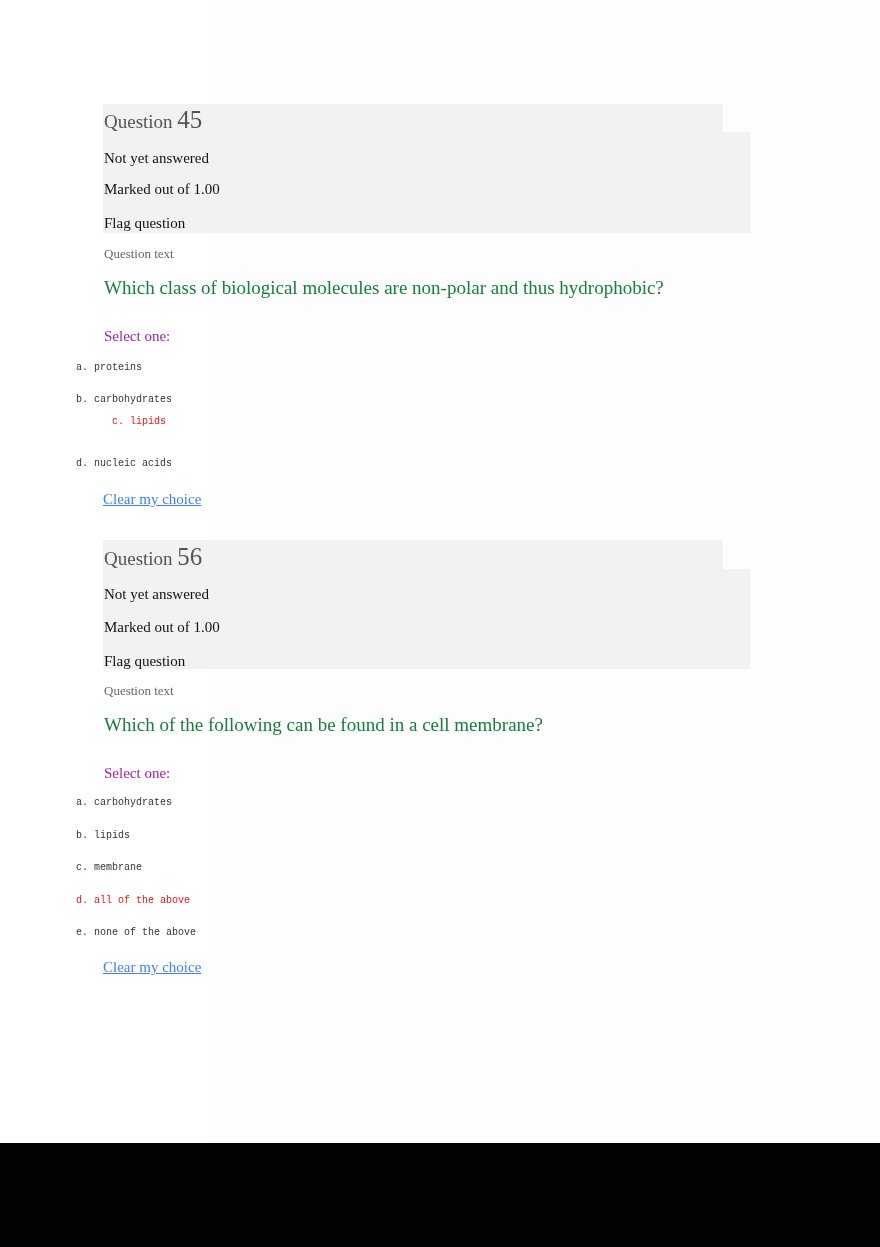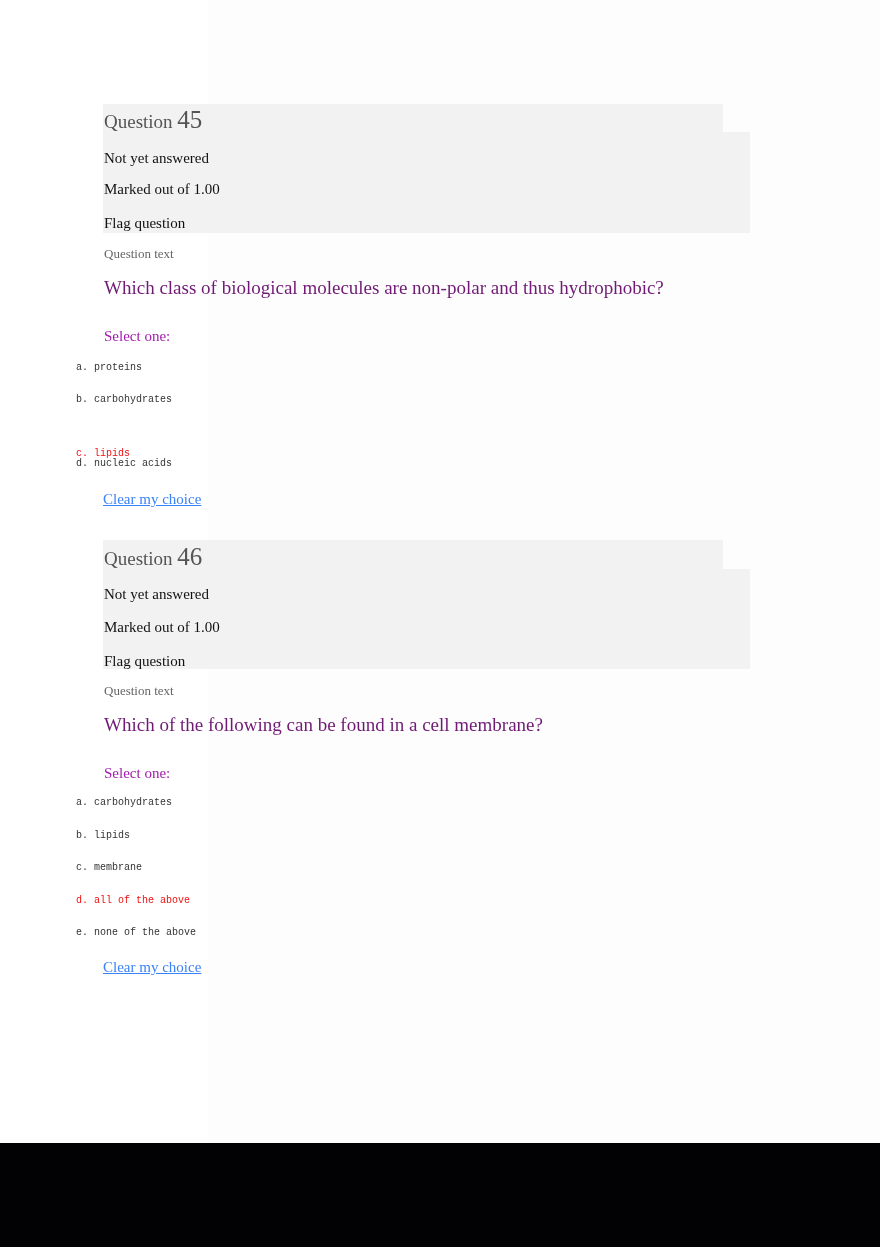--- a/index.html
+++ b/index.html
@@ -12,21 +12,21 @@
     .page-right { position: absolute; left: 208px; top: 0; width: 672px; height: 1143px; background: #fdfdfd; }
     .bottom-bar { position: absolute; left: 0; top: 1143px; width: 880px; height: 104px; background: #020104; }
 
     .q { position: absolute; left: 0; width: 880px; }
     .info-top { position: absolute; left: 103px; width: 620px; height: 30px; background: #f2f2f2; }
     .info-bot { position: absolute; left: 103px; width: 647px; background: #f2f2f2; }
     .qno { position: absolute; left: 104px; color: #555555; font-size: 19px; white-space: nowrap; }
     .qno .num { font-size: 25px; }
     .meta { position: absolute; left: 104px; color: #111111; font-size: 15px; white-space: nowrap; }
     .qtext-label { position: absolute; left: 104px; color: #666666; font-size: 13px; white-space: nowrap; }
-    .qtext { position: absolute; left: 104px; color: #701a75; font-size: 19px; white-space: nowrap; }
+    .qtext { position: absolute; left: 104px; color: #15803d; font-size: 19px; white-space: nowrap; }
     .select-one { position: absolute; left: 104px; color: #a21caf; font-size: 15px; white-space: nowrap; }
     .opt { position: absolute; left: 76px; color: #333333; font-size: 10px; white-space: nowrap; cursor: pointer; font-family: Liberation Mono, monospace; }
     .opt.correct { color: #ee1111; }
     .clear { position: absolute; left: 103px; color: #3b82f6; font-size: 15px; text-decoration: underline; white-space: nowrap; cursor: pointer; }
   </style>
 </head>
 <body>
 
 <div class="page"></div>
 <div class="page-right"></div>
@@ -39,31 +39,31 @@
     <span class="num">45</span>
   </div>
   <div class="meta" style="top:150px;">Not yet answered</div>
   <div class="meta" style="top:181px;">Marked out of 1.00</div>
   <div class="meta" style="top:215px; cursor:pointer;">Flag question</div>
   <div class="qtext-label" style="top:246px;">Question text</div>
   <div class="qtext" style="top:277px;">Which class of biological molecules are non-polar and thus hydrophobic?</div>
   <div class="select-one" style="top:328px;">Select one:</div>
   <div class="opt" style="top:362px;">a. proteins</div>
   <div class="opt" style="top:394px;">b. carbohydrates</div>
-  <div class="opt correct" style="top:448px;">c. lipids</div>
+  <div class="opt correct" style="top:416px;margin-left:36px;">c. lipids</div>
   <div class="opt" style="top:458px;">d. nucleic acids</div>
   <div class="clear" style="top:491px;">Clear my choice</div>
 </div>
 
 <div class="q" style="top:0;">
   <div class="info-top" style="top:540px;"></div>
   <div class="info-bot" style="top:569px; height:100px;"></div>
   <div class="qno" style="top:543px;">
     <span>Question</span>
-    <span class="num">46</span>
+    <span class="num">56</span>
   </div>
   <div class="meta" style="top:586px;">Not yet answered</div>
   <div class="meta" style="top:619px;">Marked out of 1.00</div>
   <div class="meta" style="top:653px; cursor:pointer;">Flag question</div>
   <div class="qtext-label" style="top:683px;">Question text</div>
   <div class="qtext" style="top:714px;">Which of the following can be found in a cell membrane?</div>
   <div class="select-one" style="top:765px;">Select one:</div>
   <div class="opt" style="top:797px;">a. carbohydrates</div>
   <div class="opt" style="top:830px;">b. lipids</div>
   <div class="opt" style="top:862px;">c. membrane</div>

